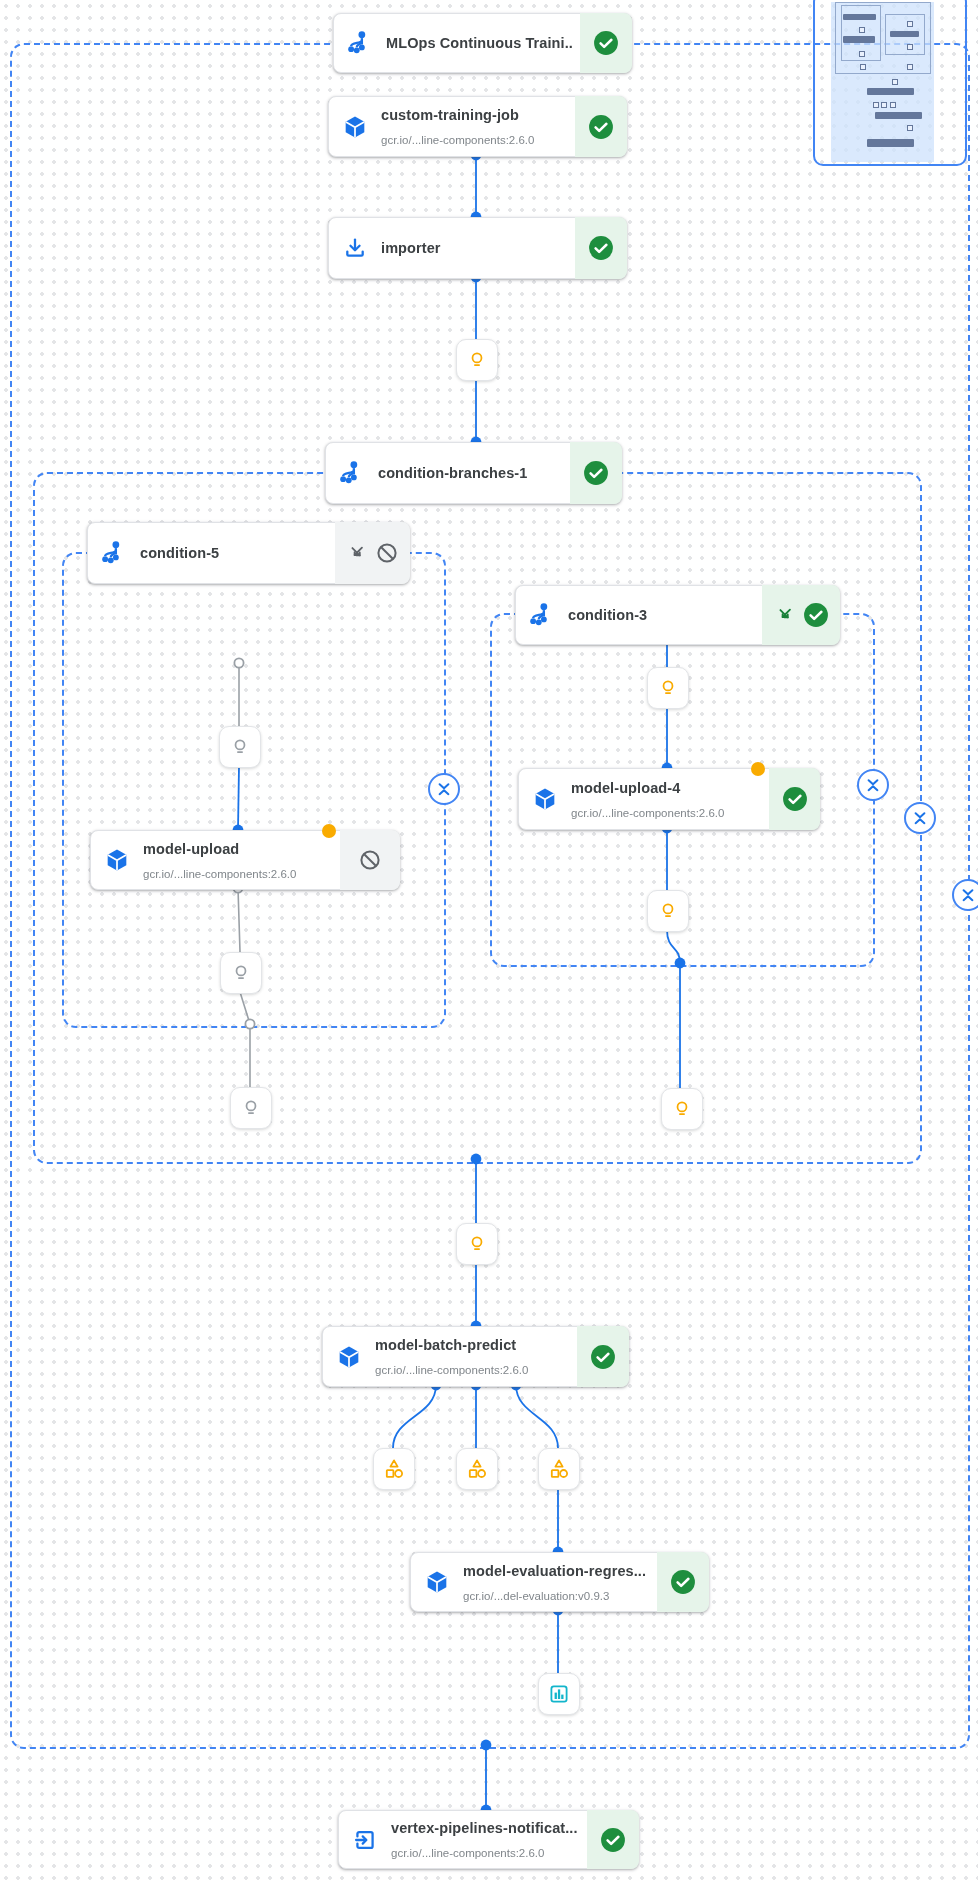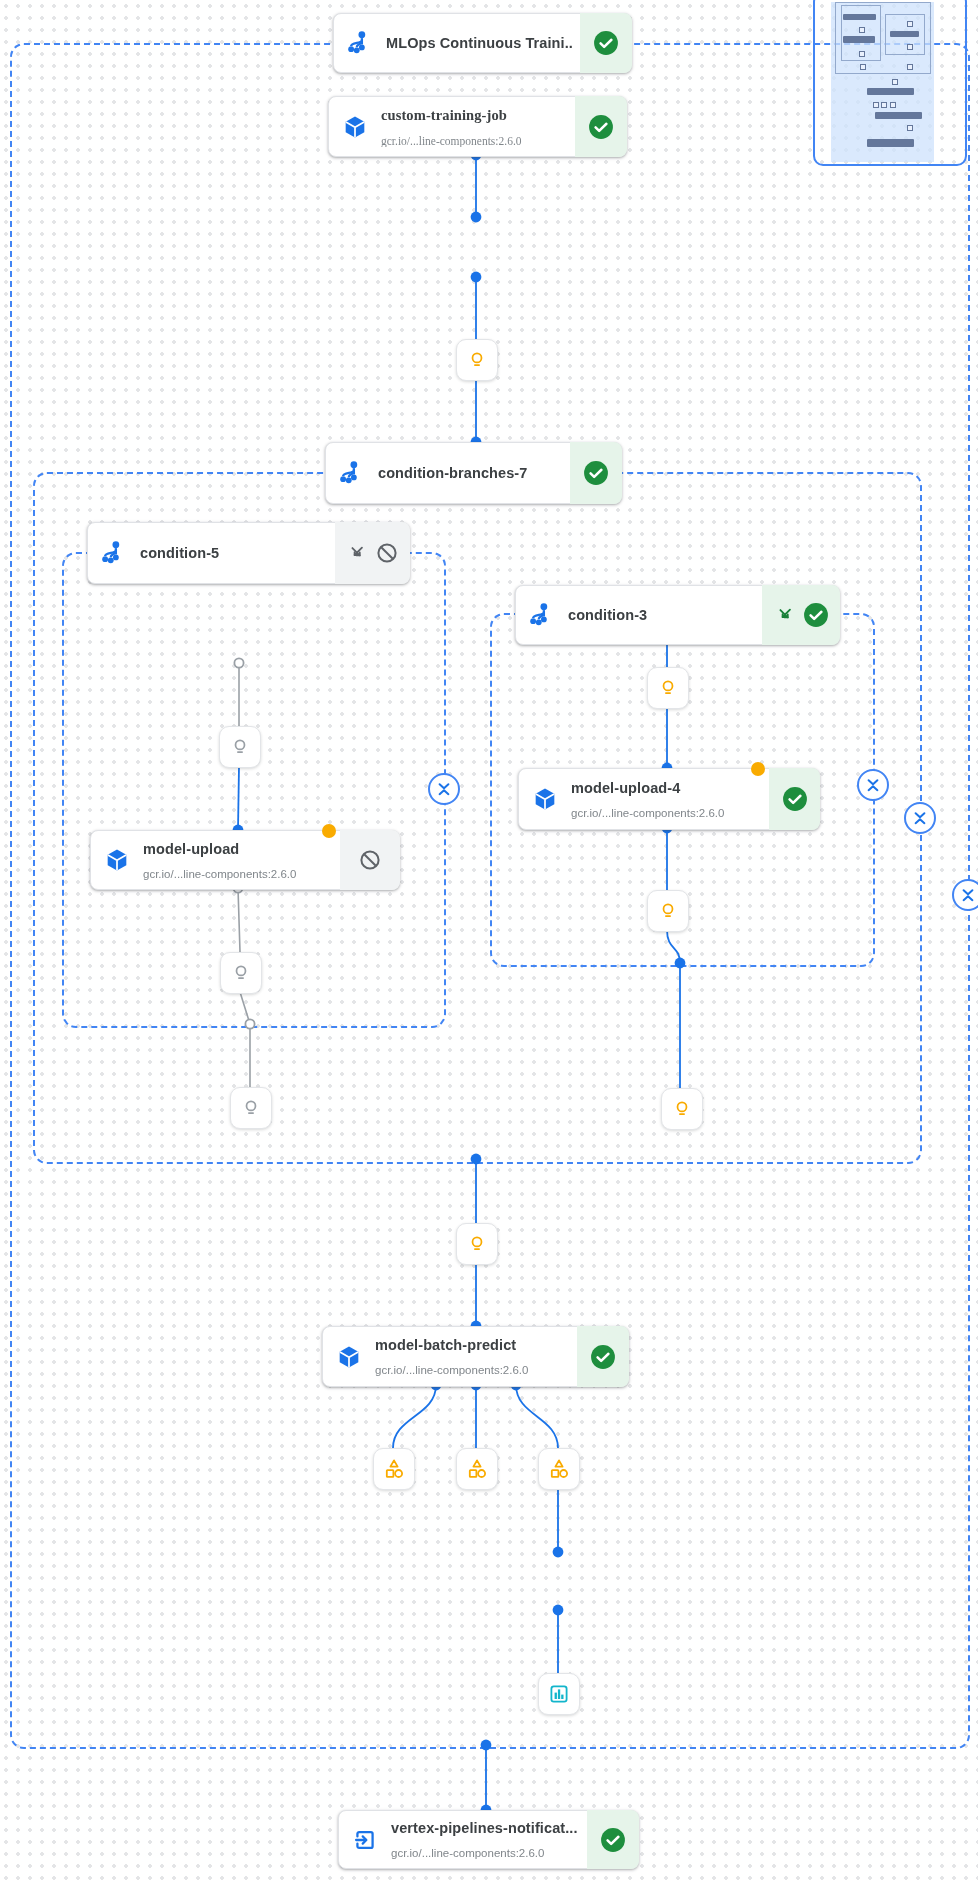--- a/index.html
+++ b/index.html
@@ -198,23 +198,43 @@
         </span>
       </div>
     </div>
     <div class="node" style="left: 328px; top: 96px; width: 297px; height: 59px;">
       <div class="node-icon">
         <svg width="26" height="26" viewBox="0 0 24 24">
           <path d="M12 2.3 20.6 7.1v9.8L12 21.7 3.4 16.9V7.1Z" fill="#1a73e8"></path>
           <path d="M12 12.2 3.6 7.3M12 12.2l8.4-4.9M12 12.2v9.2" stroke="#fff" stroke-width="1.6"></path>
         </svg>
       </div>
-      <div class="node-text" style="margin-right: 58px; font-family: Liberation Serif, serif;">
+      <div class="node-text" style="margin-right: 58px;">
         <div class="node-title">custom-training-job</div>
         <div class="node-sub">gcr.io/...line-components:2.6.0</div>
+      </div>
+      <div class="status succeeded" style="width: 52px;">
+        <span style="display: flex;">
+          <svg width="26" height="26" viewBox="0 0 24 24">
+            <circle cx="12" cy="12" r="11" fill="#1e8e3e"></circle>
+            <path d="M7 12.3l3.3 3.3L17 9" fill="none" stroke="#fff" stroke-width="2.3" stroke-linecap="round" stroke-linejoin="round"></path>
+          </svg>
+        </span>
+      </div>
+    </div>
+    <div class="node" style="left: 328px; top: 217px; width: 297px; height: 60px;">
+      <div class="node-icon">
+        <svg width="26" height="26" viewBox="0 0 24 24" fill="none" stroke="#1a73e8" stroke-width="2.1" stroke-linecap="round" stroke-linejoin="round">
+          <path d="M12 4.2v9.6"></path>
+          <path d="M7.8 9.9 12 14.1l4.2-4.2"></path>
+          <path d="M4.9 15.3v2.6a1.2 1.2 0 0 0 1.2 1.2h11.8a1.2 1.2 0 0 0 1.2-1.2v-2.6"></path>
+        </svg>
+      </div>
+      <div class="node-text" style="margin-right: 58px;">
+        <div class="node-title">importer</div>
       </div>
       <div class="status succeeded" style="width: 52px;">
         <span style="display: flex;">
           <svg width="26" height="26" viewBox="0 0 24 24">
             <circle cx="12" cy="12" r="11" fill="#1e8e3e"></circle>
             <path d="M7 12.3l3.3 3.3L17 9" fill="none" stroke="#fff" stroke-width="2.3" stroke-linecap="round" stroke-linejoin="round"></path>
           </svg>
         </span>
       </div>
     </div>
@@ -224,21 +244,21 @@
           <circle cx="13.6" cy="4.9" r="2.9" fill="#1a73e8"></circle>
           <path d="M13.6 7.8V13.2" stroke="#1a73e8" stroke-width="2"></path>
           <path d="M13.6 9.8C13.6 13.6 9.2 12.6 9.2 15.6" stroke="#1a73e8" stroke-width="2"></path>
           <path d="M13.6 9.8C13.6 12.2 4.4 11.6 4.4 14.6" stroke="#1a73e8" stroke-width="2"></path>
           <circle cx="13.6" cy="15.8" r="2.5" fill="#1a73e8"></circle>
           <circle cx="9.2" cy="18.3" r="2.5" fill="#1a73e8"></circle>
           <circle cx="4.4" cy="17.3" r="2.5" fill="#1a73e8"></circle>
         </svg>
       </div>
       <div class="node-text" style="margin-right: 58px;">
-        <div class="node-title">condition-branches-7</div>
+        <div class="node-title">condition-branches-1</div>
       </div>
       <div class="status succeeded" style="width: 52px;">
         <span style="display: flex;">
           <svg width="26" height="26" viewBox="0 0 24 24">
             <circle cx="12" cy="12" r="11" fill="#1e8e3e"></circle>
             <path d="M7 12.3l3.3 3.3L17 9" fill="none" stroke="#fff" stroke-width="2.3" stroke-linecap="round" stroke-linejoin="round"></path>
           </svg>
         </span>
       </div>
     </div>
@@ -351,20 +371,40 @@
     <div class="node" style="left: 322px; top: 1326px; width: 305px; height: 59px;">
       <div class="node-icon">
         <svg width="26" height="26" viewBox="0 0 24 24">
           <path d="M12 2.3 20.6 7.1v9.8L12 21.7 3.4 16.9V7.1Z" fill="#1a73e8"></path>
           <path d="M12 12.2 3.6 7.3M12 12.2l8.4-4.9M12 12.2v9.2" stroke="#fff" stroke-width="1.6"></path>
         </svg>
       </div>
       <div class="node-text" style="margin-right: 58px;">
         <div class="node-title">model-batch-predict</div>
         <div class="node-sub">gcr.io/...line-components:2.6.0</div>
+      </div>
+      <div class="status succeeded" style="width: 52px;">
+        <span style="display: flex;">
+          <svg width="26" height="26" viewBox="0 0 24 24">
+            <circle cx="12" cy="12" r="11" fill="#1e8e3e"></circle>
+            <path d="M7 12.3l3.3 3.3L17 9" fill="none" stroke="#fff" stroke-width="2.3" stroke-linecap="round" stroke-linejoin="round"></path>
+          </svg>
+        </span>
+      </div>
+    </div>
+    <div class="node" style="left: 410px; top: 1552px; width: 297px; height: 58px;">
+      <div class="node-icon">
+        <svg width="26" height="26" viewBox="0 0 24 24">
+          <path d="M12 2.3 20.6 7.1v9.8L12 21.7 3.4 16.9V7.1Z" fill="#1a73e8"></path>
+          <path d="M12 12.2 3.6 7.3M12 12.2l8.4-4.9M12 12.2v9.2" stroke="#fff" stroke-width="1.6"></path>
+        </svg>
+      </div>
+      <div class="node-text" style="margin-right: 58px;">
+        <div class="node-title">model-evaluation-regres...</div>
+        <div class="node-sub">gcr.io/...del-evaluation:v0.9.3</div>
       </div>
       <div class="status succeeded" style="width: 52px;">
         <span style="display: flex;">
           <svg width="26" height="26" viewBox="0 0 24 24">
             <circle cx="12" cy="12" r="11" fill="#1e8e3e"></circle>
             <path d="M7 12.3l3.3 3.3L17 9" fill="none" stroke="#fff" stroke-width="2.3" stroke-linecap="round" stroke-linejoin="round"></path>
           </svg>
         </span>
       </div>
     </div>

